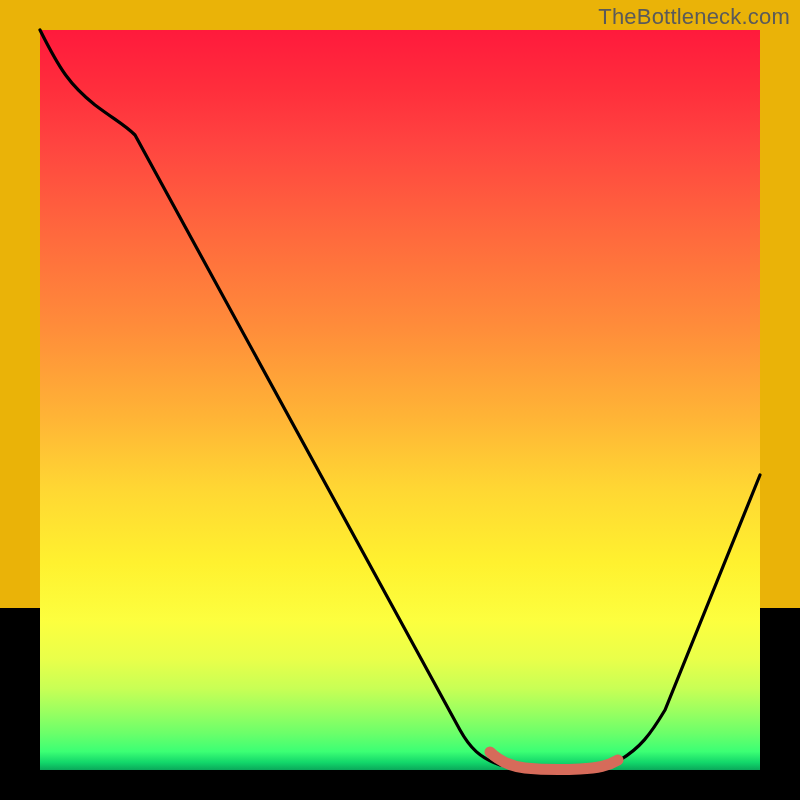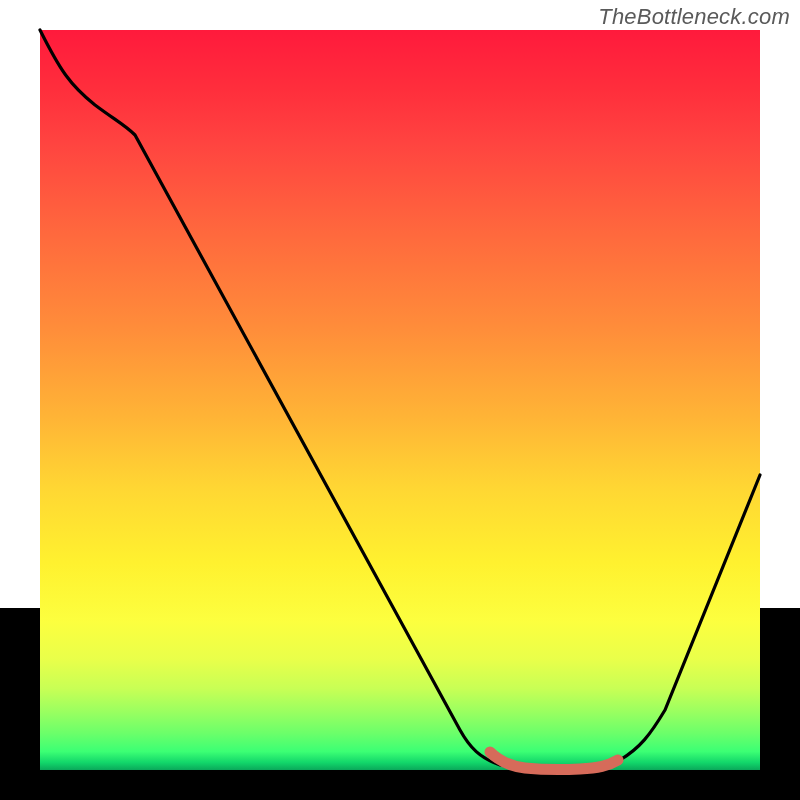--- a/index.html
+++ b/index.html
@@ -8,22 +8,21 @@
     width: 800px;
     height: 800px;
     background: #000;
     overflow: hidden;
     font-family: Arial, Helvetica, sans-serif;
   }
   .frame {
     position: relative;
     width: 800px;
     height: 608px;
-    background: #ffffff;
-    font-style: italic;
+    background: #eab308;
   }
   .watermark {
     position: absolute;
     top: 4px;
     right: 10px;
     color: #5a5a5a;
     font-size: 22px;
     font-weight: 500;
     letter-spacing: 0.2px;
     z-index: 10;

